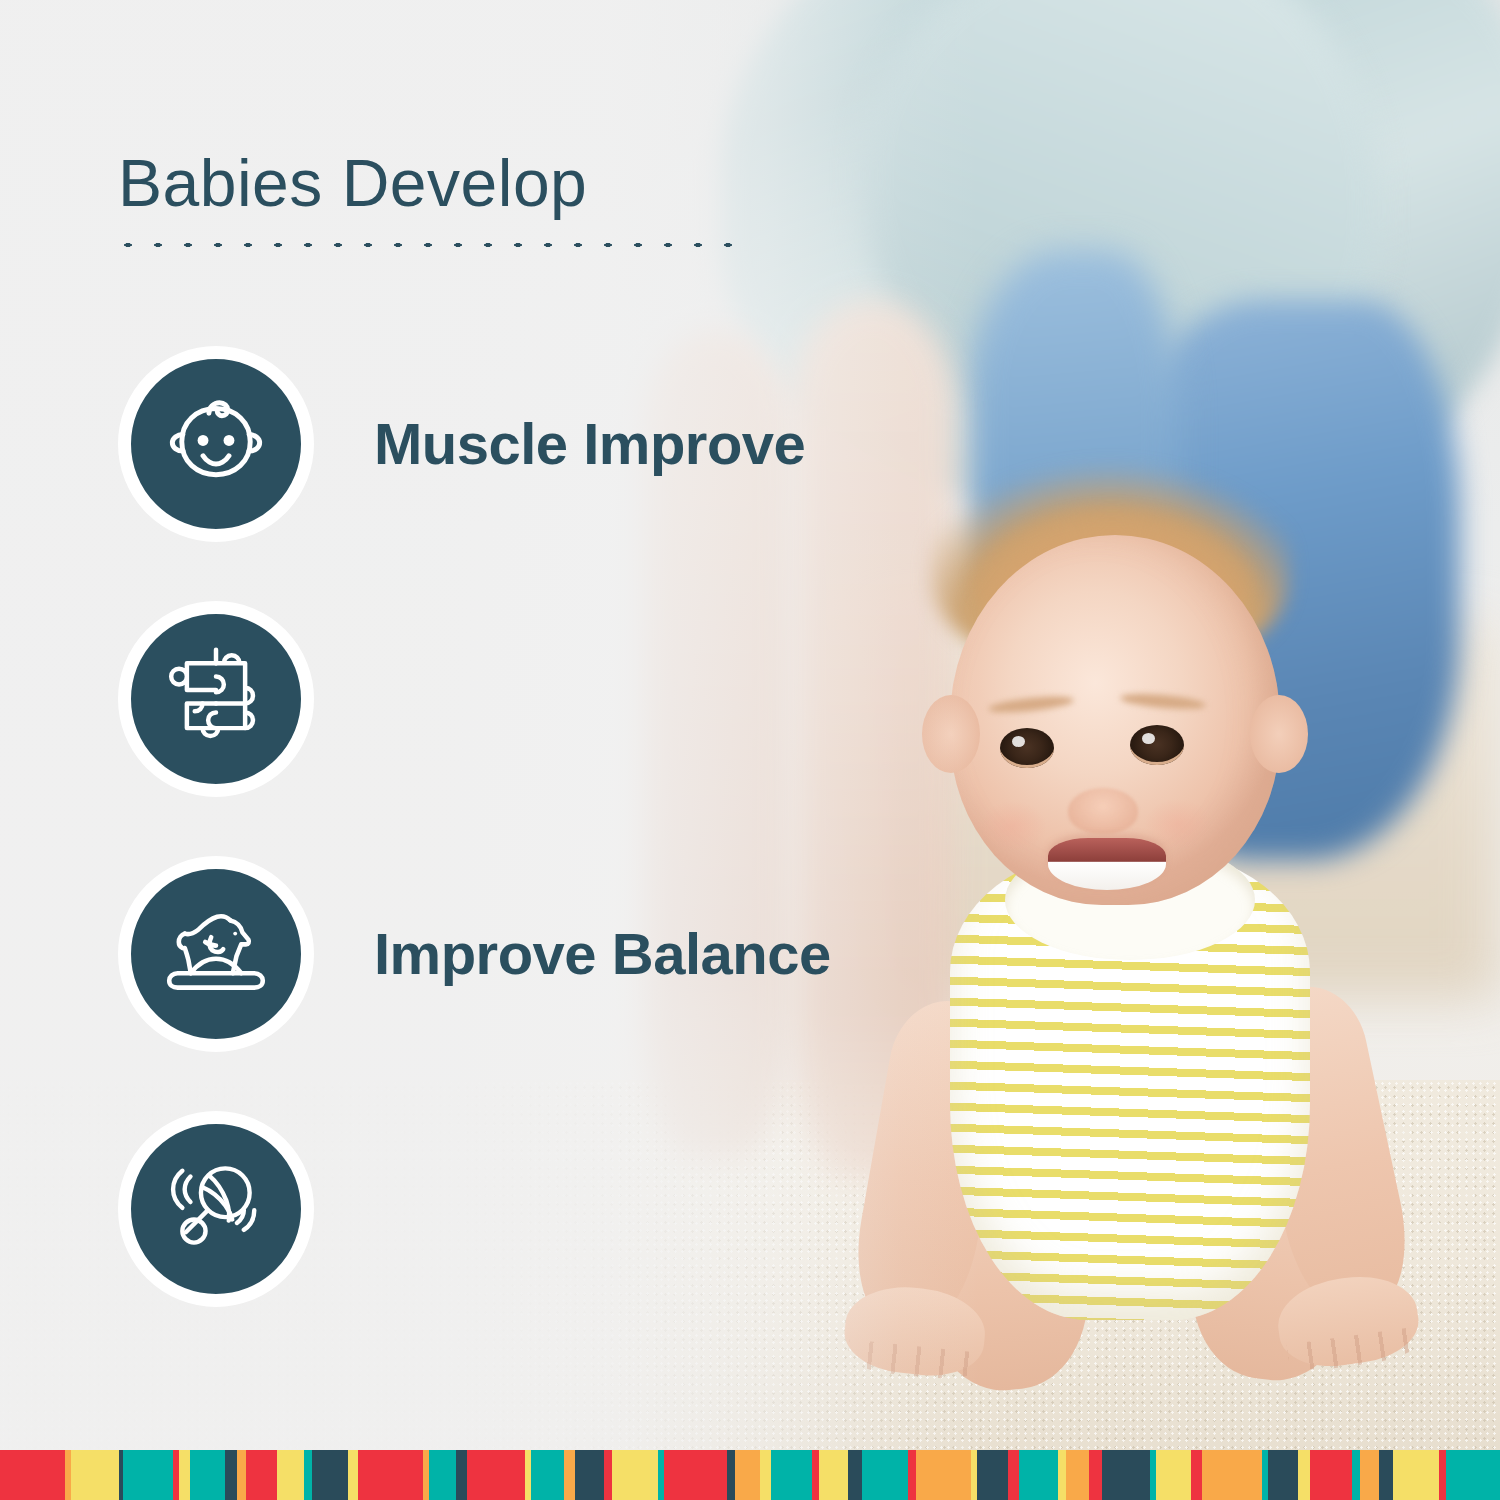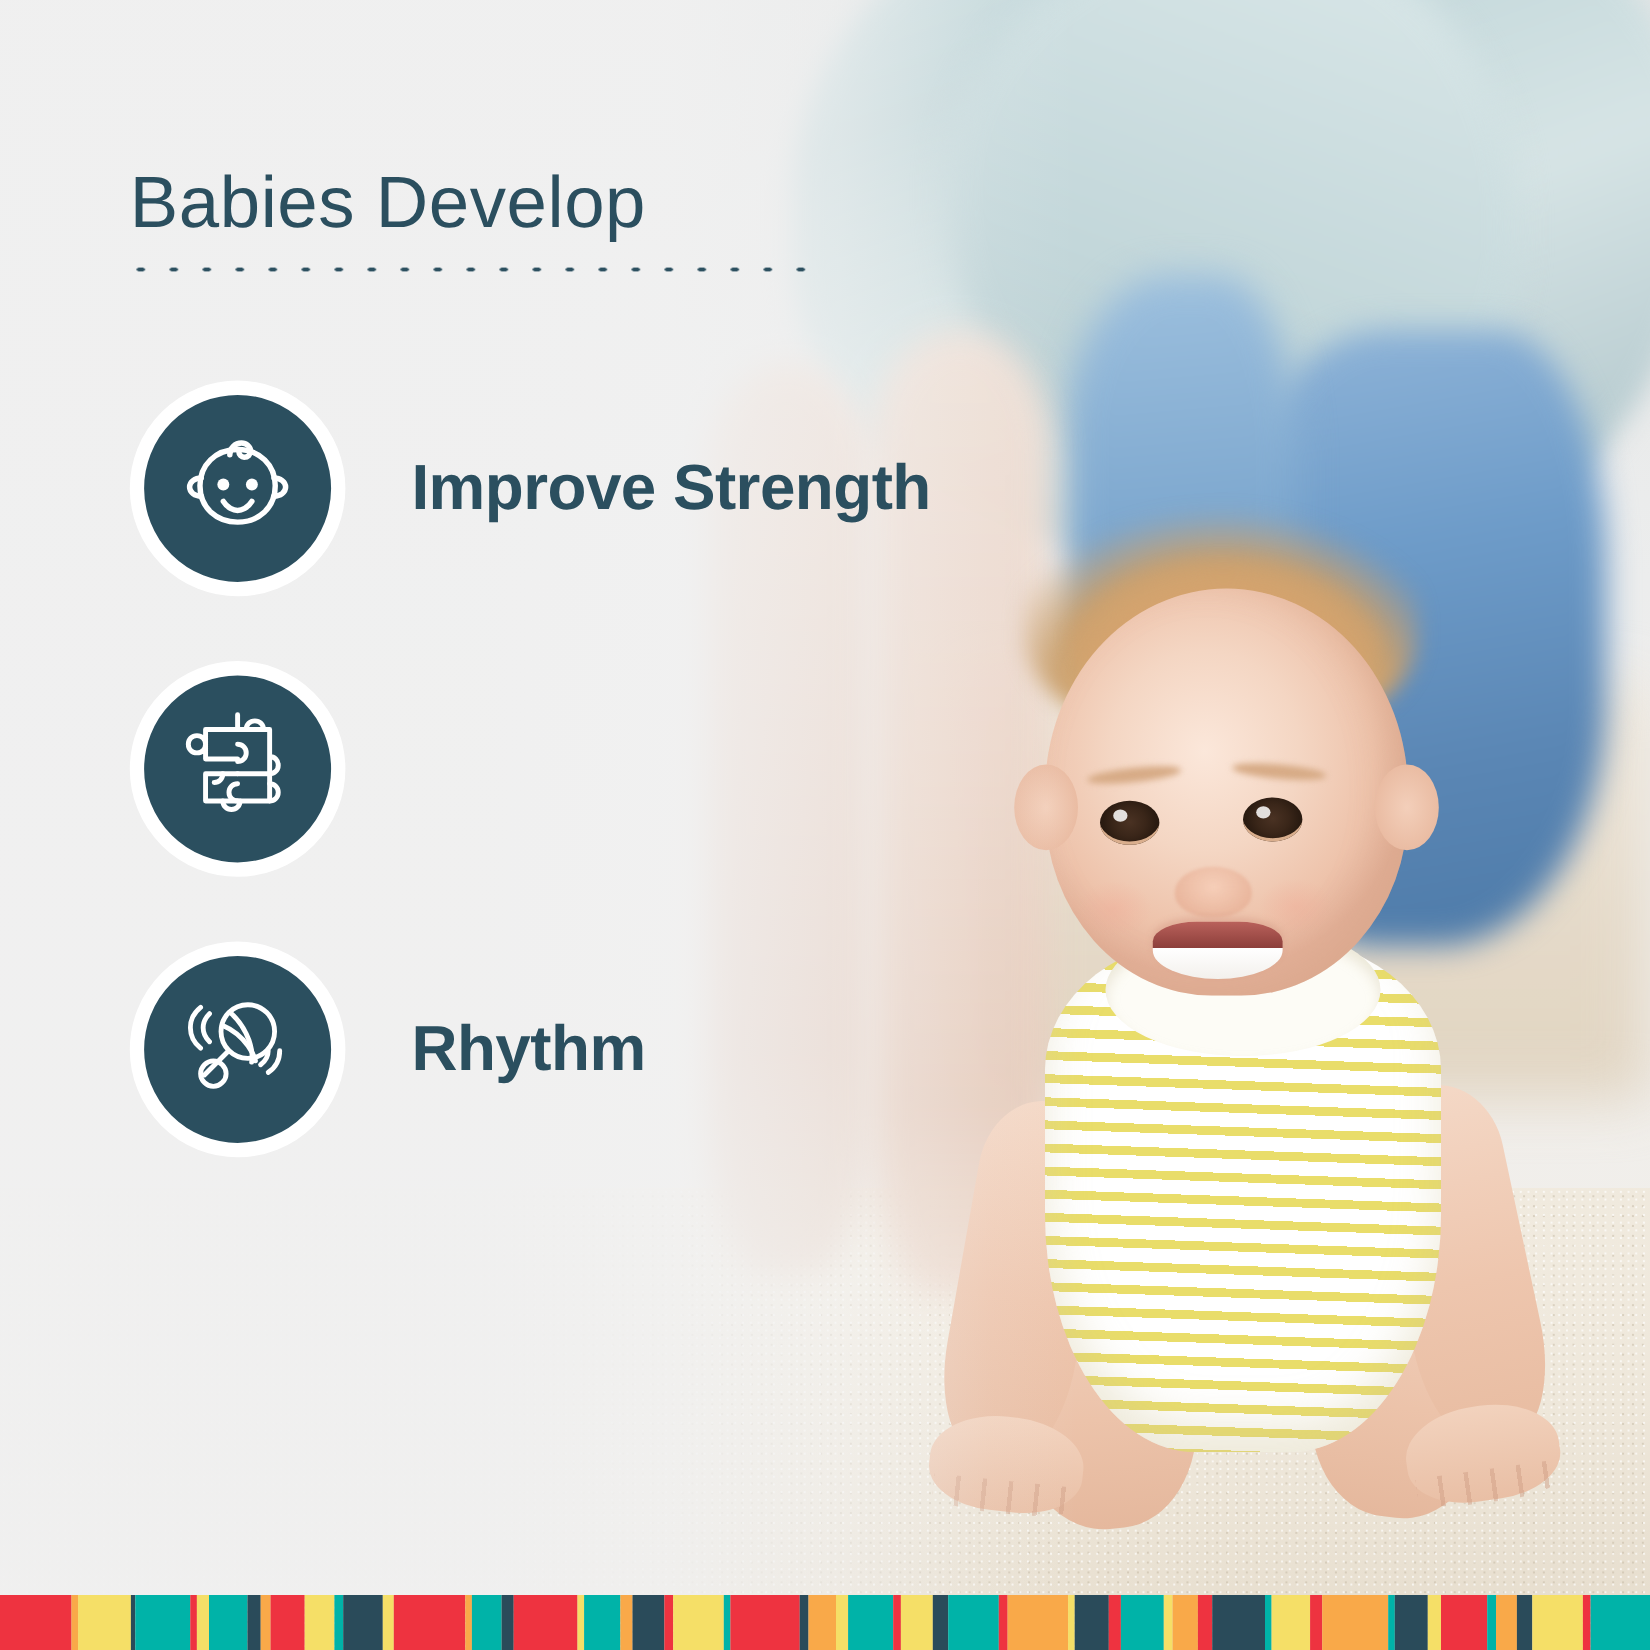--- a/index.html
+++ b/index.html
@@ -329,21 +329,21 @@
               <path d="M50 20c-17 0-29 12-29 28 0 17 13 28 29 28s29-11 29-28c0-16-12-28-29-28z"></path>
               <path d="M22 42c-5 0-9 3-9 7s4 7 9 7"></path>
               <path d="M78 42c5 0 9 3 9 7s-4 7-9 7"></path>
               <path d="M44 24c0-5 4-9 9-9 4 0 7 3 7 6 0 3-2 5-5 5-2 0-4-2-4-4"></path>
               <circle cx="39" cy="47" r="4.6" fill="#ffffff" stroke="none"></circle>
               <circle cx="61" cy="47" r="4.6" fill="#ffffff" stroke="none"></circle>
               <path d="M39 60c3 5 8 7 11 7s8-2 11-7"></path>
             </svg>
           </span>
         </div>
-        <div class="label">Improve Strength</div>
+        <div class="label">Muscle Improve</div>
       </div>
 
       <div class="item">
         <div class="badge">
           <span>
             <svg width="112" height="112" viewBox="0 0 100 100" fill="none" stroke="#ffffff" stroke-width="4" stroke-linecap="round" stroke-linejoin="round">
               <path d="M50 18H24v12c0-4-3-7-7-7s-7 3-7 7 3 7 7 7 7-3 7-7v12h26"></path>
               <path d="M50 18h26v22c4 0 7 3 7 7s-3 7-7 7v-8 -28M57 18c0-4 3-7 7-7s7 3 7 7"></path>
               <path d="M50 18V6"></path>
               <path d="M50 54H24v22h26"></path>
@@ -351,38 +351,55 @@
               <path d="M50 30c4 0 7 3 7 7s-3 7-7 7"></path>
               <path d="M50 62c-4 0-7 3-7 7s3 7 7 7"></path>
               <path d="M38 54c0 4-3 7-7 7"></path>
               <path d="M38 76c0 4 3 7 7 7s7-3 7-7"></path>
               <path d="M76 62c4 0 7 3 7 7s-3 7-7 7"></path>
             </svg>
           </span>
         </div>
       </div>
 
+      <div class="item">
+        <div class="badge">
+          <span>
+            <svg width="120" height="120" viewBox="0 0 100 100" fill="none" stroke="#ffffff" stroke-width="3.8" stroke-linecap="round" stroke-linejoin="round">
+              <path d="M62 22c5 1 9 5 10 10l5 6c1 2 0 4-2 4h-4l-4 10-3 14"></path>
+              <path d="M62 22c-3-3-7-4-11-3-7 2-12 7-16 11-4 3-8 4-11 3"></path>
+              <path d="M24 33c-3 1-5 4-5 7 0 2 1 4 3 5"></path>
+              <path d="M24 45c0 0 2 6 3 10l2 11"></path>
+              <path d="M41 40c3 2 6 3 9 3"></path>
+              <path d="M46 36c-2 4-2 8 1 11 3 2 7 2 9-1"></path>
+              <circle cx="66" cy="33" r="1.6" fill="#ffffff" stroke="none"></circle>
+              <path d="M29 66c6-8 14-12 21-12s15 4 21 12"></path>
+              <path d="M18 66h64c4 0 7 3 7 6 0 4-3 6-7 6H18c-4 0-7-2-7-6 0-3 3-6 7-6z"></path>
+            </svg>
+          </span>
+        </div>
+        <div class="label">Improve Balance</div>
+      </div>
 
       <div class="item">
         <div class="badge">
           <span>
             <svg width="116" height="116" viewBox="0 0 100 100" fill="none" stroke="#ffffff" stroke-width="3.8" stroke-linecap="round" stroke-linejoin="round">
               <circle cx="58" cy="36" r="21"></circle>
               <path d="M44 21c6 5 12 14 15 22 2 6 3 12 2 17"></path>
               <path d="M38 31c7 3 15 9 20 16 3 4 5 8 6 12"></path>
               <path d="M43 51 24 70"></path>
               <path d="M24 62c-4 4-4 10 0 14s10 4 14 0 4-10 0-14-10-4-14 0z"></path>
               <path d="M28 22c-3 3-5 7-5 11s2 8 5 11"></path>
               <path d="M21 17c-5 4-8 10-8 16s3 12 8 16"></path>
               <path d="M68 62c4-3 6-7 6-11"></path>
               <path d="M74 68c6-4 9-10 9-17"></path>
             </svg>
           </span>
         </div>
-        <div class="label">Rhythm</div>
       </div>
 
     </div>
   </div>
 
   <div class="stripes" id="stripe-bar">
       <i style="background: rgb(238, 51, 64); width: 64.5833px;"></i>
       <i style="background: rgb(249, 169, 73); width: 6.25px;"></i>
       <i style="background: rgb(245, 223, 103); width: 47.9167px;"></i>
       <i style="background: rgb(42, 75, 90); width: 4.16667px;"></i>

